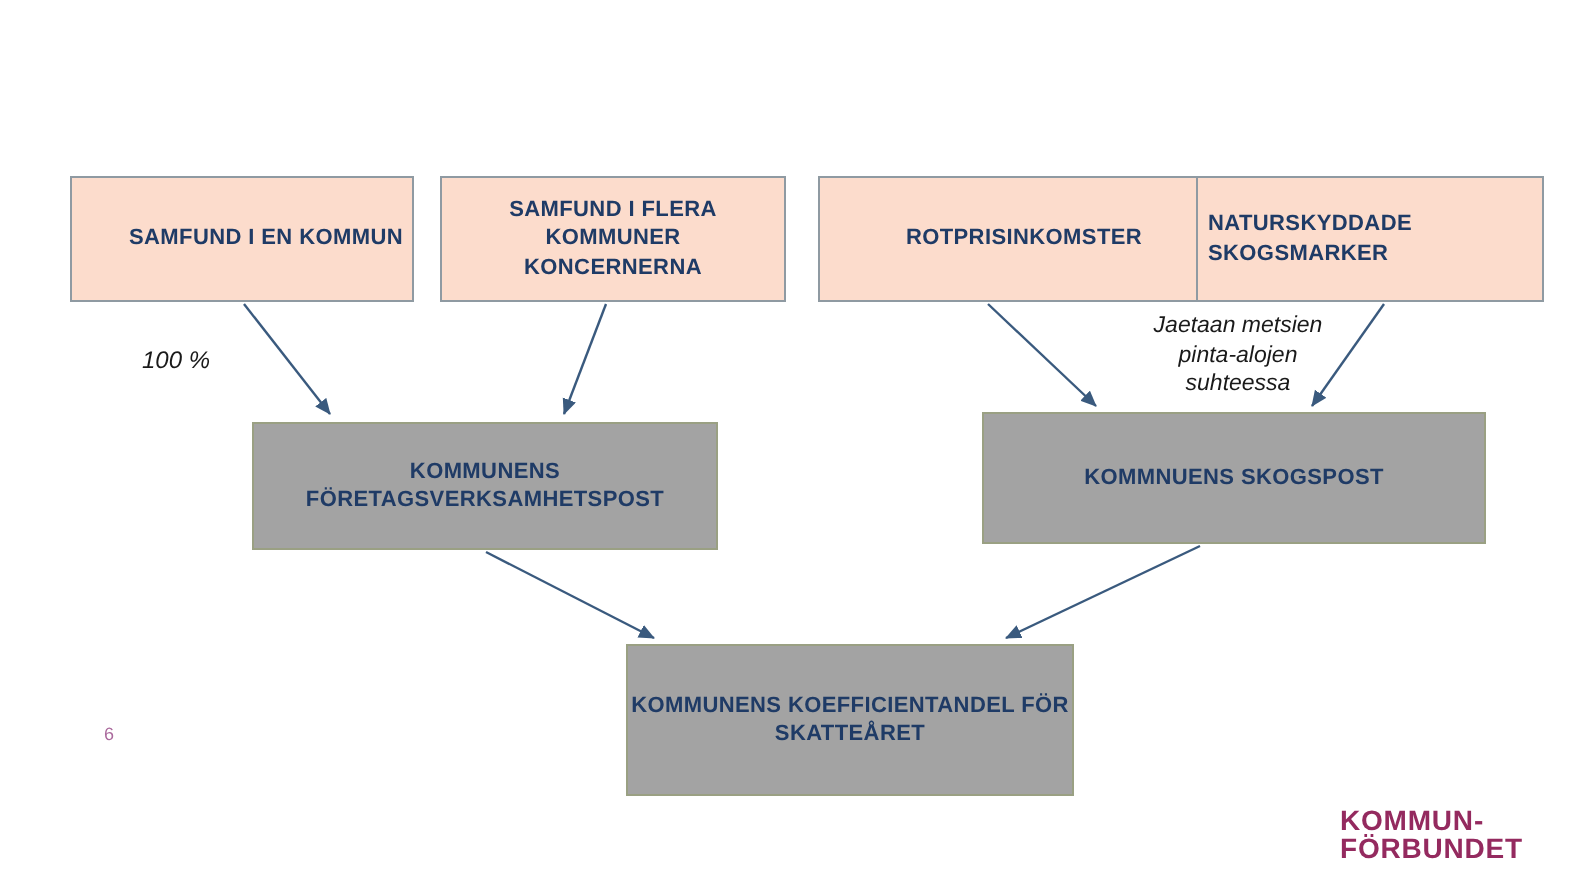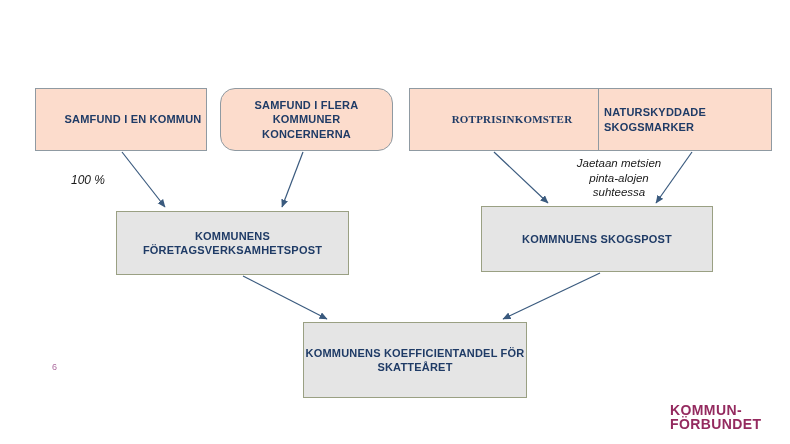--- a/index.html
+++ b/index.html
@@ -15,31 +15,31 @@
     box-sizing: border-box;
     display: flex; align-items: center; justify-content: center;
     text-align: center;
     color: #1f3b66;
     font-weight: bold;
     font-size: 11px;
     line-height: 1.3;
     letter-spacing: 0.2px;
   }
   .pink { background: #fcdccc; border: 1px solid #8f9aa2; }
-  .yellow { background: #e5e5e5; border: 1px solid #9aa083; }
+  .yellow { background: #a3a3a3; border: 1px solid #9aa083; margin-left: 10px; }
   .box .lbl { display: block; }
   .b1 { left: 35px;  top: 88px; width: 172px; height: 63px; padding-left: 24px; }
-  .b2 { left: 220px; top: 88px; width: 173px; height: 63px; border-radius: 15px; }
+  .b2 { left: 220px; top: 88px; width: 173px; height: 63px; }
   .b2 .lbl { max-width: 128px; margin: 0 auto; }
-  .b3 { left: 409px; top: 88px; width: 206px; height: 63px; font-family: Liberation Serif, serif; }
+  .b3 { left: 409px; top: 88px; width: 206px; height: 63px; }
   .b4 { left: 598px; top: 88px; width: 174px; height: 63px;
         justify-content: flex-start; text-align: left; padding-left: 5px; }
   .b4 .lbl { max-width: 124px; }
   .y1 { left: 116px; top: 211px; width: 233px; height: 64px; }
-  .y2 { left: 481px; top: 206px; width: 232px; height: 66px; }
+  .y2 { left: 481px; top: 206px; width: 252px; height: 66px; }
   .y3 { left: 303px; top: 322px; width: 224px; height: 76px; font-size: 11px; line-height: 1.3; }
   .note {
     position: absolute;
     font-style: italic;
     font-size: 11.5px;
     line-height: 1.28;
     color: #1a1a1a;
   }
   .note-pct { left: 71px; top: 173px; font-size: 12px; }
   .note-personnel { left: 324px; top: 155px; width: 68px; }

